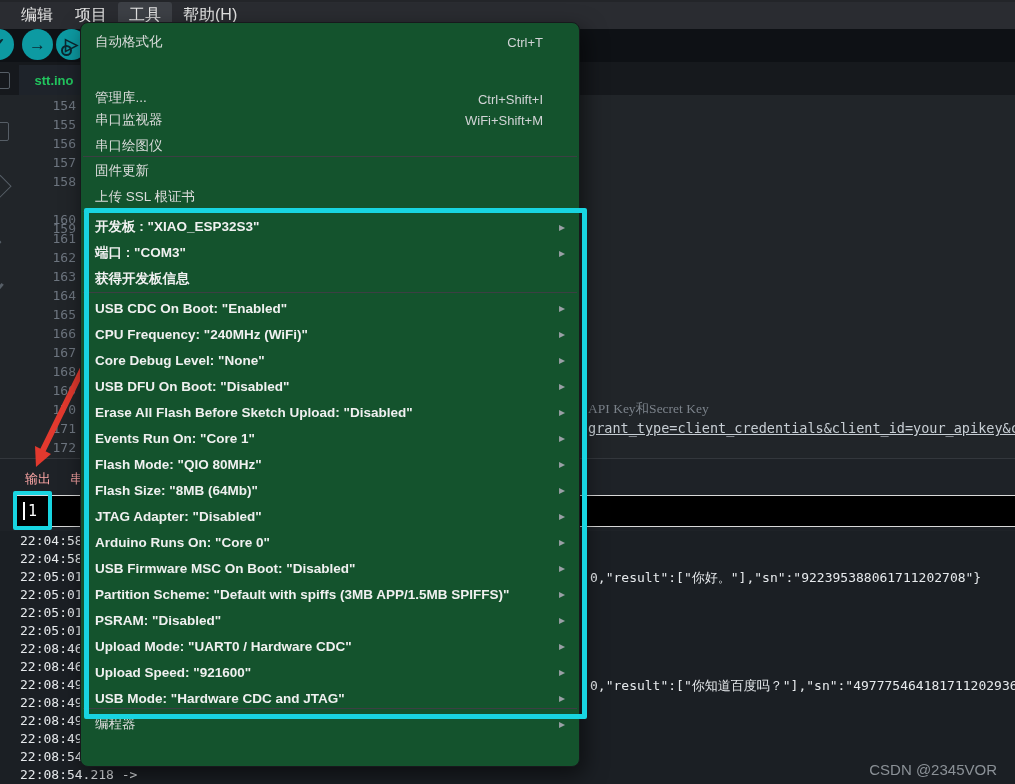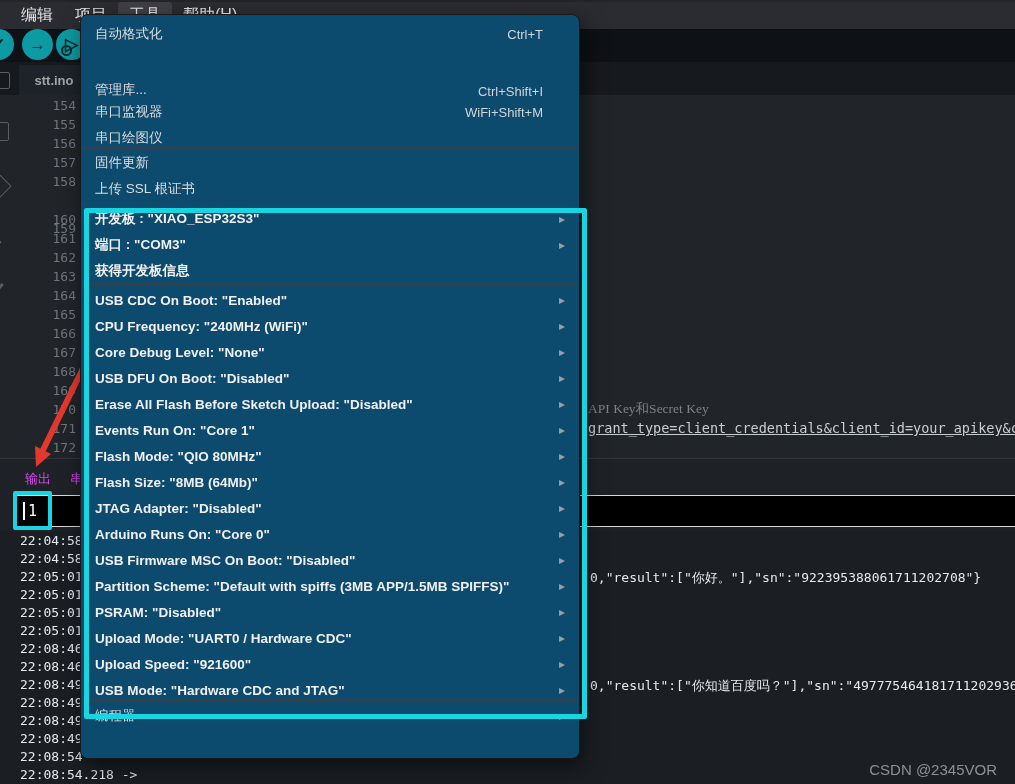--- a/index.html
+++ b/index.html
@@ -15,52 +15,52 @@
   
   .toolbar{position:absolute;top:27px;left:0;right:0;height:35px;background:#0e1115;z-index:1;}
   .tbtn{position:absolute;top:2px;width:31px;height:31px;border-radius:50%;background:#0d9aa2;
         color:#0c2830;display:flex;align-items:center;justify-content:center;
         font-size:17px;font-weight:bold;}
   .tbtn .gear{position:absolute;left:5px;bottom:4px;width:7px;height:7px;border:2px solid #0c2830;border-radius:50%;}
 
   
   .tabbar{position:absolute;top:62px;left:0;right:0;height:33px;background:#16191d;z-index:1;}
   .sketch-tab{position:absolute;left:19px;top:3px;min-width:62px;height:30px;background:#1e232a;
-              color:#a3a3a3;font-weight:bold;font-size:13px;display:flex;align-items:center;
+              color:#22c55e;font-weight:bold;font-size:13px;display:flex;align-items:center;
               justify-content:center;padding:0 4px;}
   .editor{position:absolute;top:95px;left:0;right:0;height:363px;background:#212529;z-index:1;}
   .gutter{position:absolute;left:0;top:0;width:76px;height:100%;}
   .lnum{position:absolute;left:16px;width:60px;text-align:right;color:#6e7680;
         font-family:"DejaVu Sans Mono",monospace;font-size:13px;line-height:19px;}
   .frag{position:absolute;left:588px;font-family:"DejaVu Sans Mono",monospace;font-size:13.5px;
         white-space:nowrap;line-height:19px;}
   .frag.comment{color:#7b828a;font-family:Liberation Serif, serif;}
   .frag.url{color:#c7ced4;text-decoration:underline;}
 
   
   .panel{position:absolute;top:458px;left:0;right:0;bottom:0;background:#1e2227;
          border-top:1px solid #33373c;z-index:1;}
-  .ptab{position:absolute;top:11px;color:#d946ef;font-size:13px;white-space:nowrap;}
+  .ptab{position:absolute;top:11px;color:#fca5a5;font-size:13px;white-space:nowrap;}
   .ptab.clipped{overflow:hidden;width:10px;}
   .input-row{position:absolute;top:36px;left:16px;right:0;height:30px;background:#000;
              border:1px solid #d9d9d9;border-right:none;display:flex;align-items:center;}
   .caret{display:inline-block;width:2px;height:18px;background:#ffffff;margin-left:6px;}
   .input-val{color:#ffffff;font-family:"DejaVu Sans Mono",monospace;font-size:15px;margin-left:3px;}
   .console{position:absolute;top:72px;left:0;right:0;bottom:0;background:#1b1f24;}
   .crow{position:absolute;left:0;right:0;height:18px;font-family:"DejaVu Sans Mono",monospace;
         font-size:13px;color:#e6e9ec;white-space:nowrap;}
   .crow .time{position:absolute;left:20px;}
   .crow .tail{position:absolute;left:590px;}
   .watermark{position:absolute;right:18px;bottom:6px;color:#8b9197;font-size:15px;z-index:3;}
 
   
   .aicon{position:absolute;color:#565e66;z-index:2;}
 
   
-  .menu{position:absolute;left:80px;top:14px;width:498px;height:743px;background:#0c4a6e;
+  .menu{position:absolute;left:80px;top:22px;width:498px;height:743px;background:#14532d;
         border:1px solid #17191c;border-radius:8px;box-shadow:4px 8px 22px rgba(0,0,0,.55);z-index:10;}
   .mrow{position:absolute;left:4px;right:4px;height:26px;display:flex;align-items:center;
         padding:0 10px;border-radius:4px;box-sizing:border-box;}
   .mrow.hovered{background:#3a3d42;}
   .mrow .lbl{color:#dcdcdc;font-size:13.5px;white-space:nowrap;}
   .mrow.bold .lbl{color:#f0f0f0;font-weight:bold;}
   .mrow .sc{margin-left:auto;color:#d2d4d6;font-size:13px;padding-right:22px;}
   .mrow .sub{position:absolute;right:10px;color:#9aa0a6;font-size:12px;}
   .msep{position:absolute;left:2px;right:2px;height:1px;background:#3c3f43;}
 

